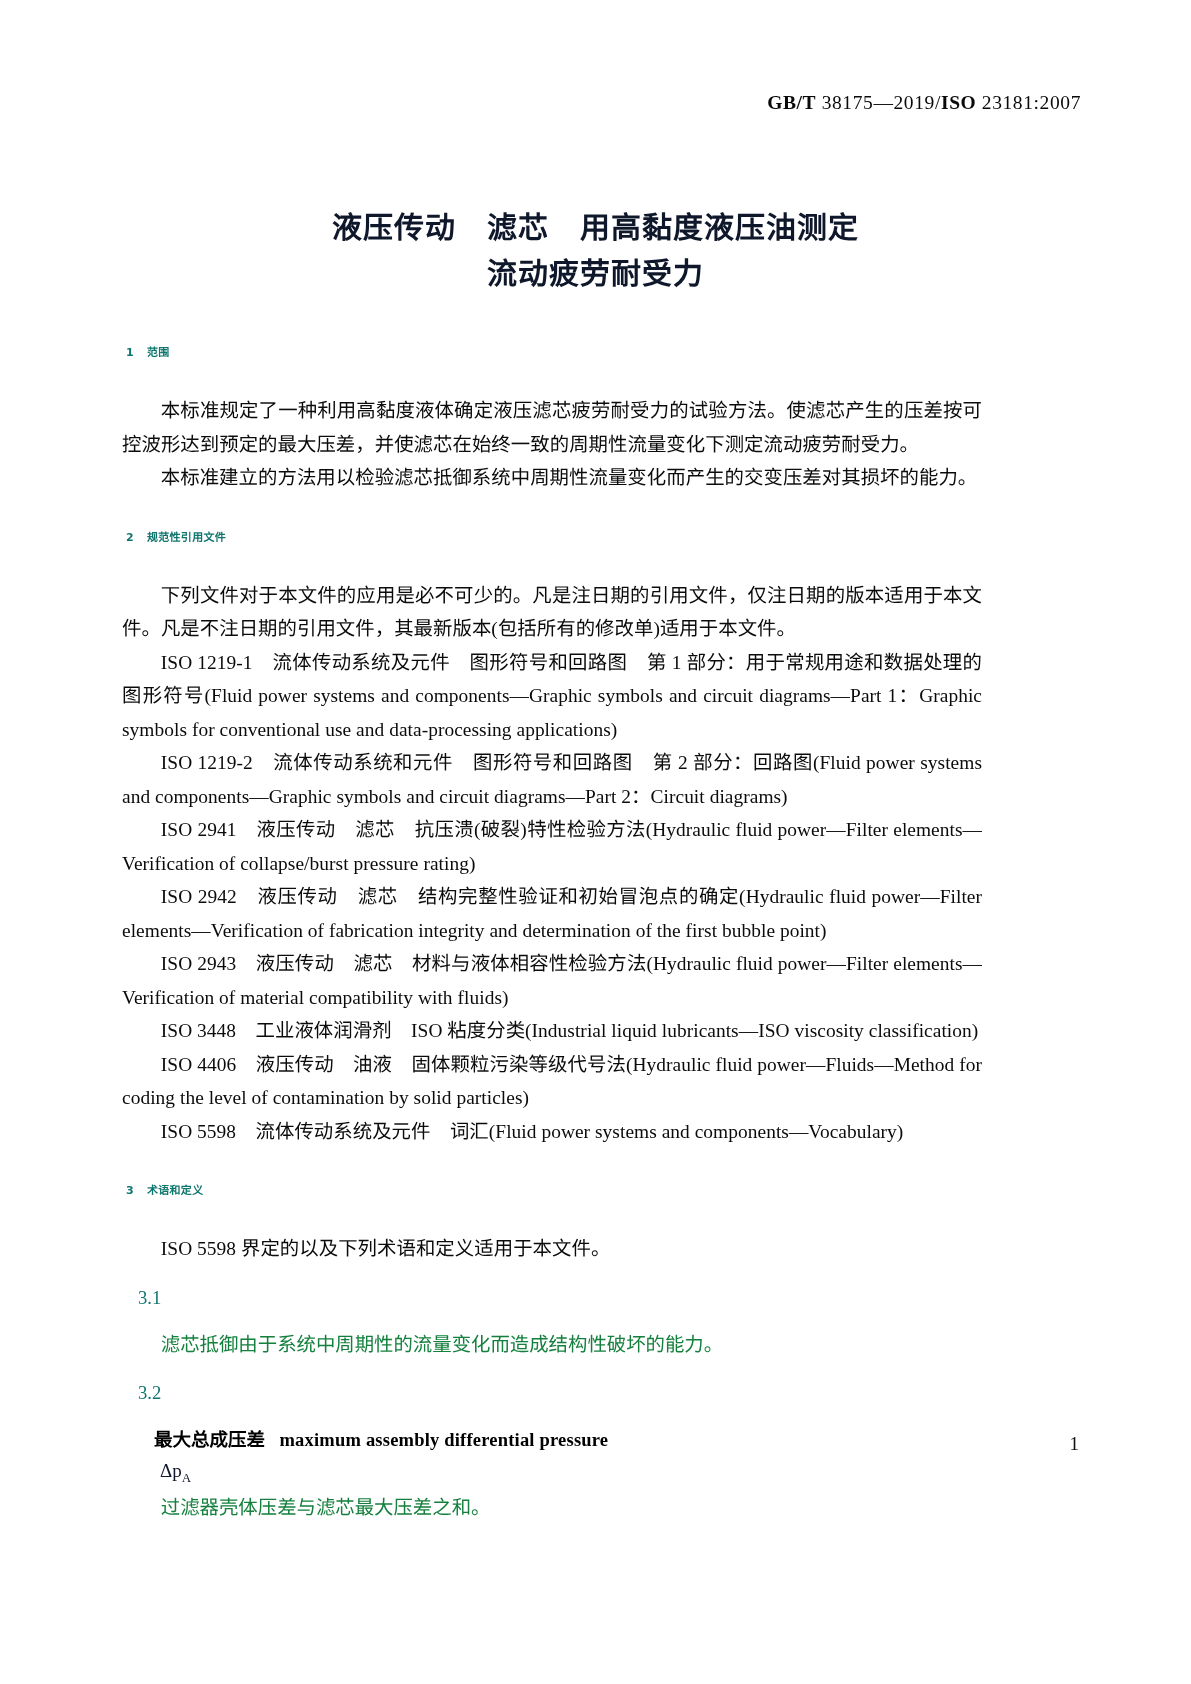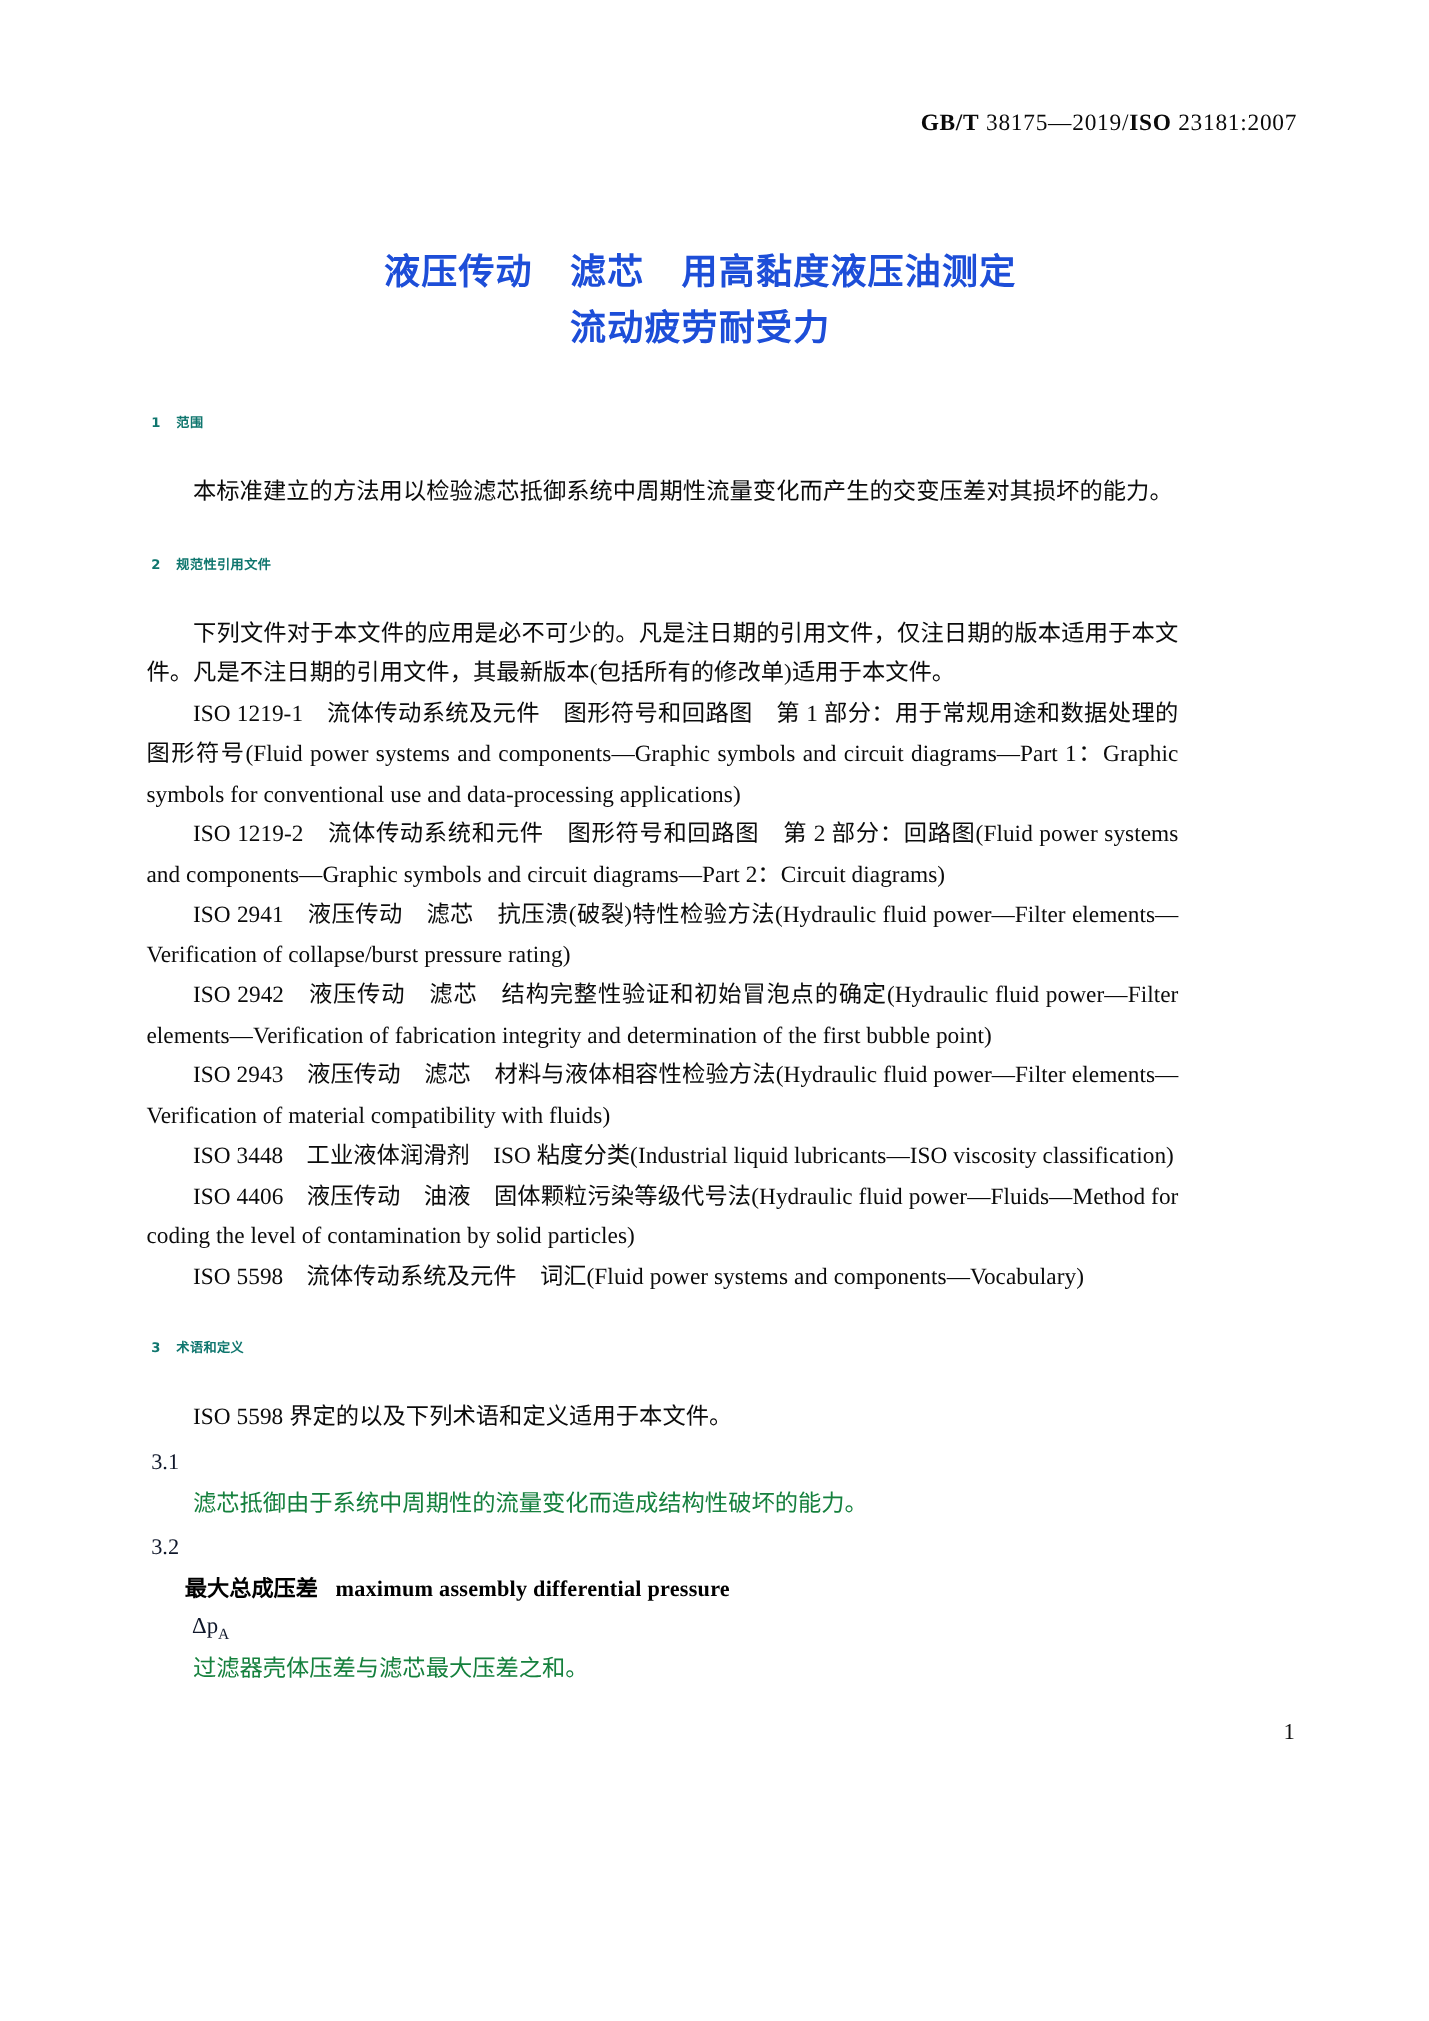--- a/index.html
+++ b/index.html
@@ -36,30 +36,30 @@
     font-size: 19.5px;
     letter-spacing: 0.6px;
     color: #0a0a0a;
     white-space: nowrap;
   }
   .running-header .bold { font-weight: bold; }
 
   
   .doc-title {
     position: absolute;
-    left: 98px;
+    left: 110px;
     top: 205px;
     width: 971px;
     text-align: center;
     font-family: "DejaVu Sans", "Liberation Sans", sans-serif;
     font-weight: bold;
     font-size: 30px;
     line-height: 46px;
     letter-spacing: 1px;
-    color: #1d4ed8;
+    color: #0f172a;
   }
   .doc-title .line2 { display: block; }
 
   
   .body-col {
     position: absolute;
     left: 122px;
     top: 336px;
     width: 860px;
   }
@@ -100,22 +100,22 @@
   .term-en {
     font-family: "Liberation Serif", "DejaVu Serif", serif;
     font-weight: bold;
     font-size: 18.5px;
     letter-spacing: 0.2px;
   }
   .clause-num {
     font-size: 18.6px;
     line-height: 31px;
     font-family: "Liberation Serif", "DejaVu Serif", serif;
-    margin: 4px;
-    color: #0f172a;
+    margin: 16px;
+    color: #0f766e;
   }
   .term-line {
     margin: 0;
     padding: 0;
     line-height: 31px;
     text-indent: 2em;
   }
   .def-line {
     margin: 0;
     padding: 0;
@@ -164,20 +164,21 @@
     <span class="line1">液压传动　滤芯　用高黏度液压油测定</span>
     <span class="line2">流动疲劳耐受力</span>
   </div>
 
   <div class="body-col">
 
     <h2 class="section-head">
       <span class="num">1</span><span>范围</span>
     </h2>
     <div class="sp-after-head"></div>
+    <p class="para indent">本标准规定了一种利用高黏度液体确定液压滤芯疲劳耐受力的试验方法。使滤芯产生的压差按可控波形达到预定的最大压差，并使滤芯在始终一致的周期性流量变化下测定流动疲劳耐受力。</p>
     <p class="para indent">本标准建立的方法用以检验滤芯抵御系统中周期性流量变化而产生的交变压差对其损坏的能力。</p>
 
     <div class="sp-before-head"></div>
 
     <h2 class="section-head">
       <span class="num">2</span><span>规范性引用文件</span>
     </h2>
     <div class="sp-after-head"></div>
     <p class="para indent">下列文件对于本文件的应用是必不可少的。凡是注日期的引用文件，仅注日期的版本适用于本文件。凡是不注日期的引用文件，其最新版本(包括所有的修改单)适用于本文件。</p>
     <p class="para indent">ISO 1219-1　流体传动系统及元件　图形符号和回路图　第 1 部分：用于常规用途和数据处理的图形符号(Fluid power systems and components—Graphic symbols and circuit diagrams—Part 1：Graphic symbols for conventional use and data-processing applications)</p>

